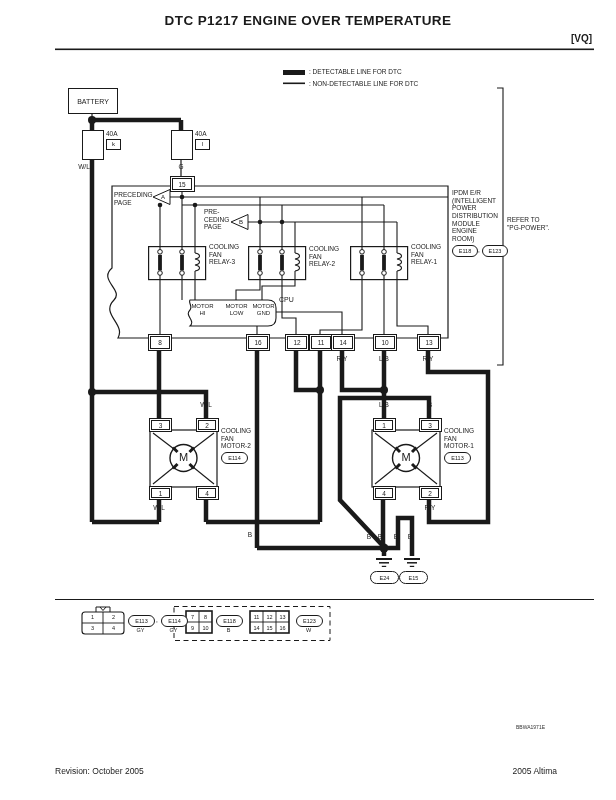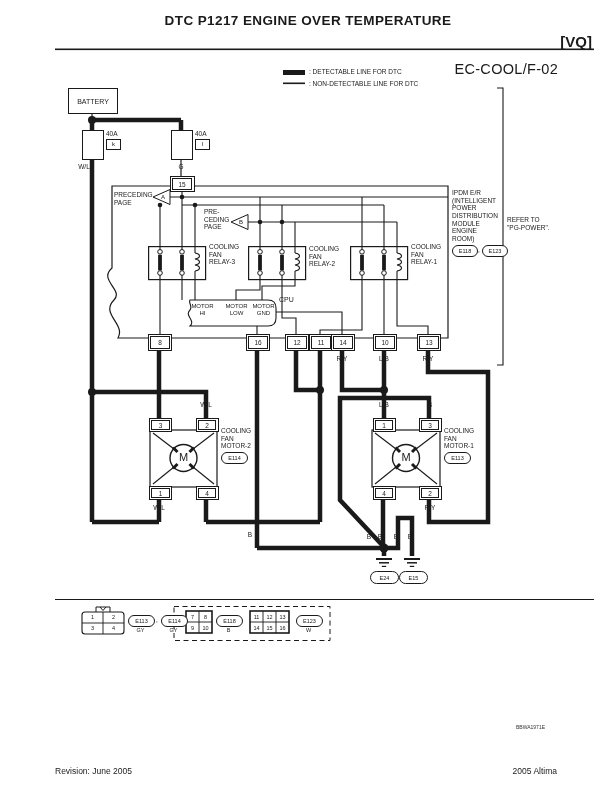--- a/index.html
+++ b/index.html
@@ -3,21 +3,21 @@
 <meta charset="utf-8">
 <style>
   html,body{margin:0;padding:0;background:#e8e8e8;}
   #page{position:relative;width:616px;height:800px;background:#ffffff;font-family:"Liberation Sans",sans-serif;color:#1a1a1a;overflow:hidden;margin:0 auto;}
   #wires{position:absolute;left:0;top:0;z-index:0;}
   .lbl{position:absolute;z-index:2;font-size:6.5px;line-height:1.18;color:#1a1a1a;white-space:pre-line;}
   .c{transform:translateX(-50%);}
   .ctr{text-align:center;}
   .rt{text-align:right;}
   .title{width:100%;text-align:center;font-size:13.5px;font-weight:bold;letter-spacing:0.4px;}
-  .vq{font-size:15px;font-weight:bold;}
+  .vq{font-size:10px;font-weight:bold;}
   .pagecode{font-size:14.5px;letter-spacing:0.3px;}
   .pinbox{position:absolute;z-index:2;background:#fff;border:1.6px solid #1a1a1a;display:flex;align-items:center;justify-content:center;}
   .pinbox .in{position:absolute;inset:1.3px;border:0.9px solid #1a1a1a;}
   .pinbox .n{position:relative;font-size:6.5px;z-index:1;}
   .ipdmpin{width:22px;height:15px;}
   .mpin{width:21px;height:12px;}
   .p15{width:23px;height:14px;}
   .oval{position:absolute;z-index:2;background:#fff;border:1px solid #1a1a1a;border-radius:10px;font-size:5.5px;display:flex;align-items:center;justify-content:center;}
   .fusebox{position:absolute;z-index:2;border:1.3px solid #1a1a1a;background:#fff;}
   .idbox{position:absolute;z-index:2;border:1px solid #1a1a1a;background:#fff;font-size:6px;text-align:center;line-height:8px;}
@@ -197,21 +197,20 @@
     <line x1="186" y1="622" x2="212" y2="622" stroke="#1a1a1a" stroke-width="0.9"></line>
 
     <rect x="250" y="611" width="39" height="22" fill="none" stroke="#1a1a1a" stroke-width="1.6"></rect>
     <line x1="263" y1="611" x2="263" y2="633" stroke="#1a1a1a" stroke-width="0.9"></line>
     <line x1="276" y1="611" x2="276" y2="633" stroke="#1a1a1a" stroke-width="0.9"></line>
     <line x1="250" y1="622" x2="289" y2="622" stroke="#1a1a1a" stroke-width="0.9"></line>
   </svg>
 
   <div class="lbl title" style="left:0;top:13px;">DTC P1217 ENGINE OVER TEMPERATURE</div>
   <div class="lbl vq rt" style="left:492px;top:33px;width:100px;">[VQ]</div>
-  <div class="lbl pagecode rt" style="left:418px;top:61px;width:140px;">EC-COOL/F-02</div>
 
   <div class="lbl" style="left:309px;top:68px;">: DETECTABLE LINE FOR DTC</div>
   <div class="lbl" style="left:309px;top:79.5px;">: NON-DETECTABLE LINE FOR DTC</div>
 
   <div class="battery" style="left:68px;top:88px;width:48px;height:24px;">
     <span>BATTERY</span>
   </div>
   <div class="fusebox" style="left:82px;top:130px;width:20px;height:28px;"></div>
   <div class="lbl" style="left:106px;top:130px;">40A</div>
   <div class="idbox" style="left:106px;top:139px;width:13px;height:9px;">k</div>
@@ -381,16 +380,16 @@
   <div class="cell" style="left:250px;top:613.5px;width:13px;">11</div>
   <div class="cell" style="left:263px;top:613.5px;width:13px;">12</div>
   <div class="cell" style="left:276px;top:613.5px;width:13px;">13</div>
   <div class="cell" style="left:250px;top:624.5px;width:13px;">14</div>
   <div class="cell" style="left:263px;top:624.5px;width:13px;">15</div>
   <div class="cell" style="left:276px;top:624.5px;width:13px;">16</div>
   <div class="oval small5" style="left:296px;top:615px;width:25px;height:10px;">E123</div>
   <div class="cell" style="left:296px;top:627px;width:25px;">W</div>
 
   <div class="lbl doccode" style="left:516px;top:725px;">BBWA1971E</div>
-  <div class="lbl foot" style="left:55px;top:766px;">Revision: June 2005</div>
+  <div class="lbl foot" style="left:55px;top:766px;">Revision: October 2005</div>
   <div class="lbl foot rt" style="left:412px;top:766px;width:145px;">2005 Altima</div>
 
 </div>
 
 </body></html>

